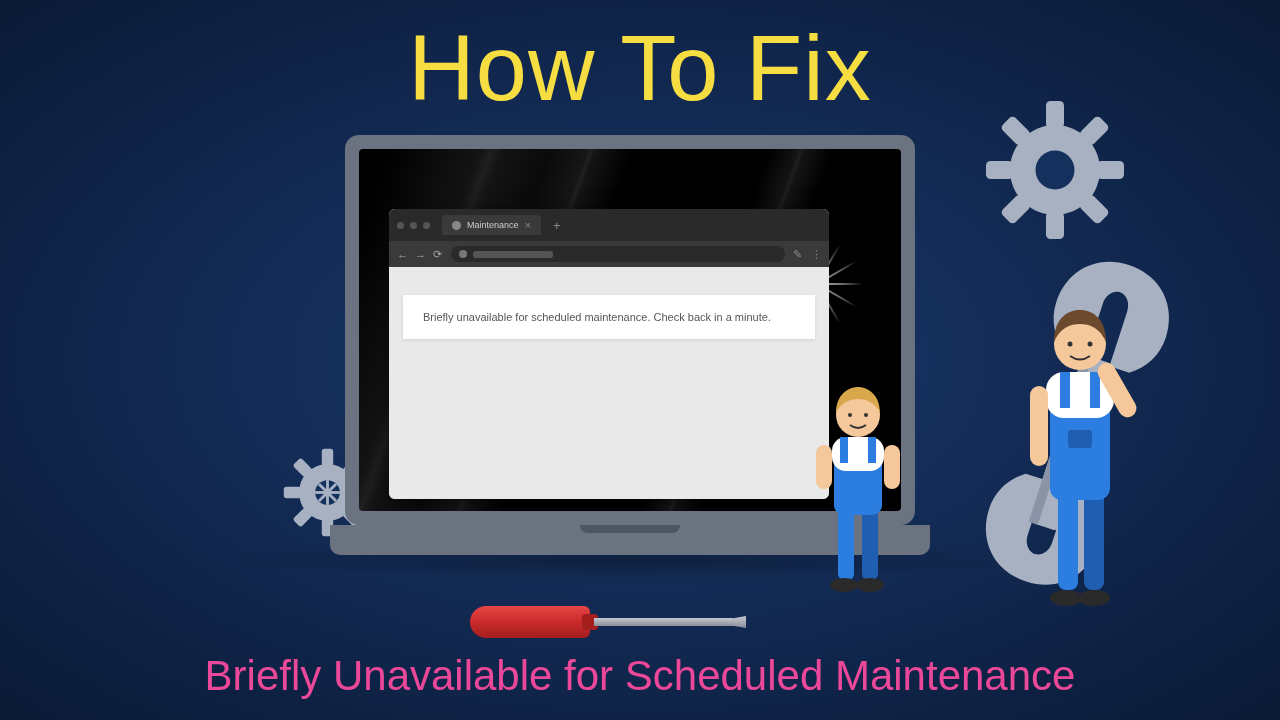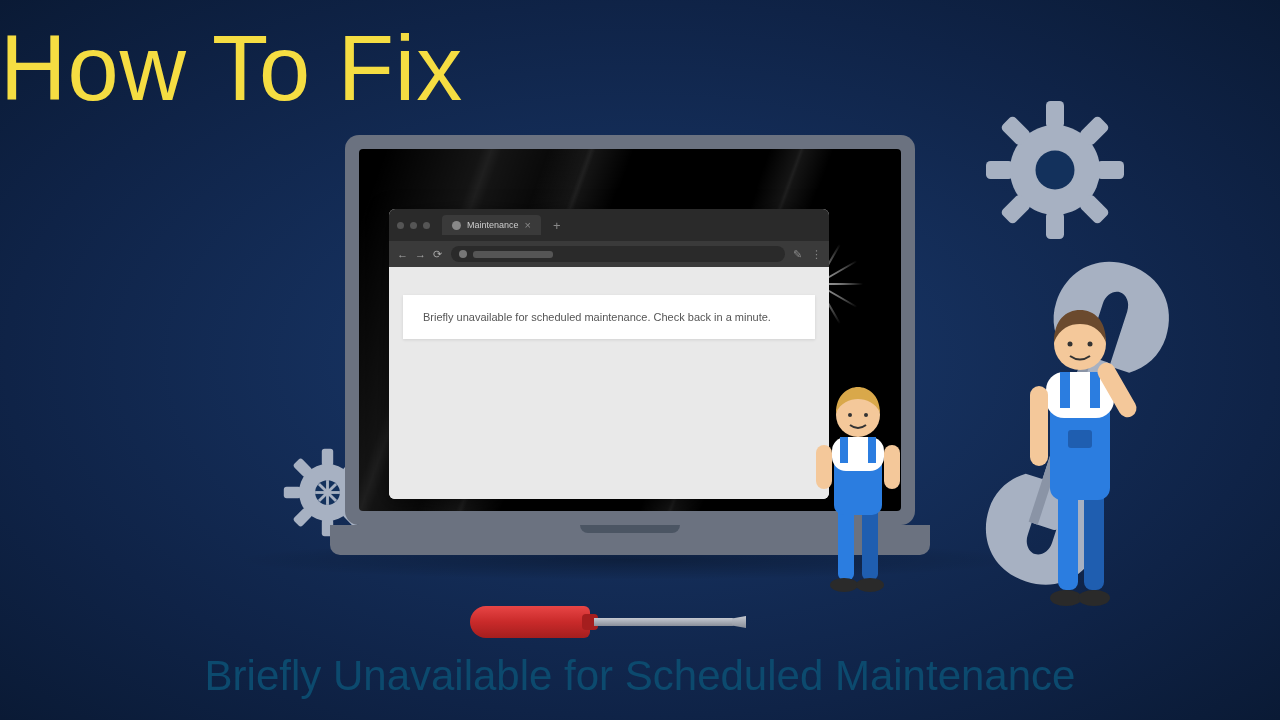--- a/index.html
+++ b/index.html
@@ -10,36 +10,37 @@
   font-family: Arial, Helvetica, sans-serif;
   position: relative;
   overflow: hidden;
 }
 
 .title {
   position: absolute;
   top: 16px;
   left: 0;
   right: 0;
+  text-align: center;
   font-size: 92px;
   font-weight: 400;
   color: #f5dd42;
   letter-spacing: 1px;
   z-index: 10;
 }
 
 .subtitle {
   position: absolute;
   bottom: 20px;
   left: 0;
   right: 0;
   text-align: center;
   font-size: 42px;
   font-weight: 400;
-  color: #0c4a6e;
+  color: #ec4899;
   z-index: 10;
 }
 
 
 .laptop-wrap {
   position: absolute;
   left: 345px;
   top: 135px;
   width: 570px;
   height: 430px;

